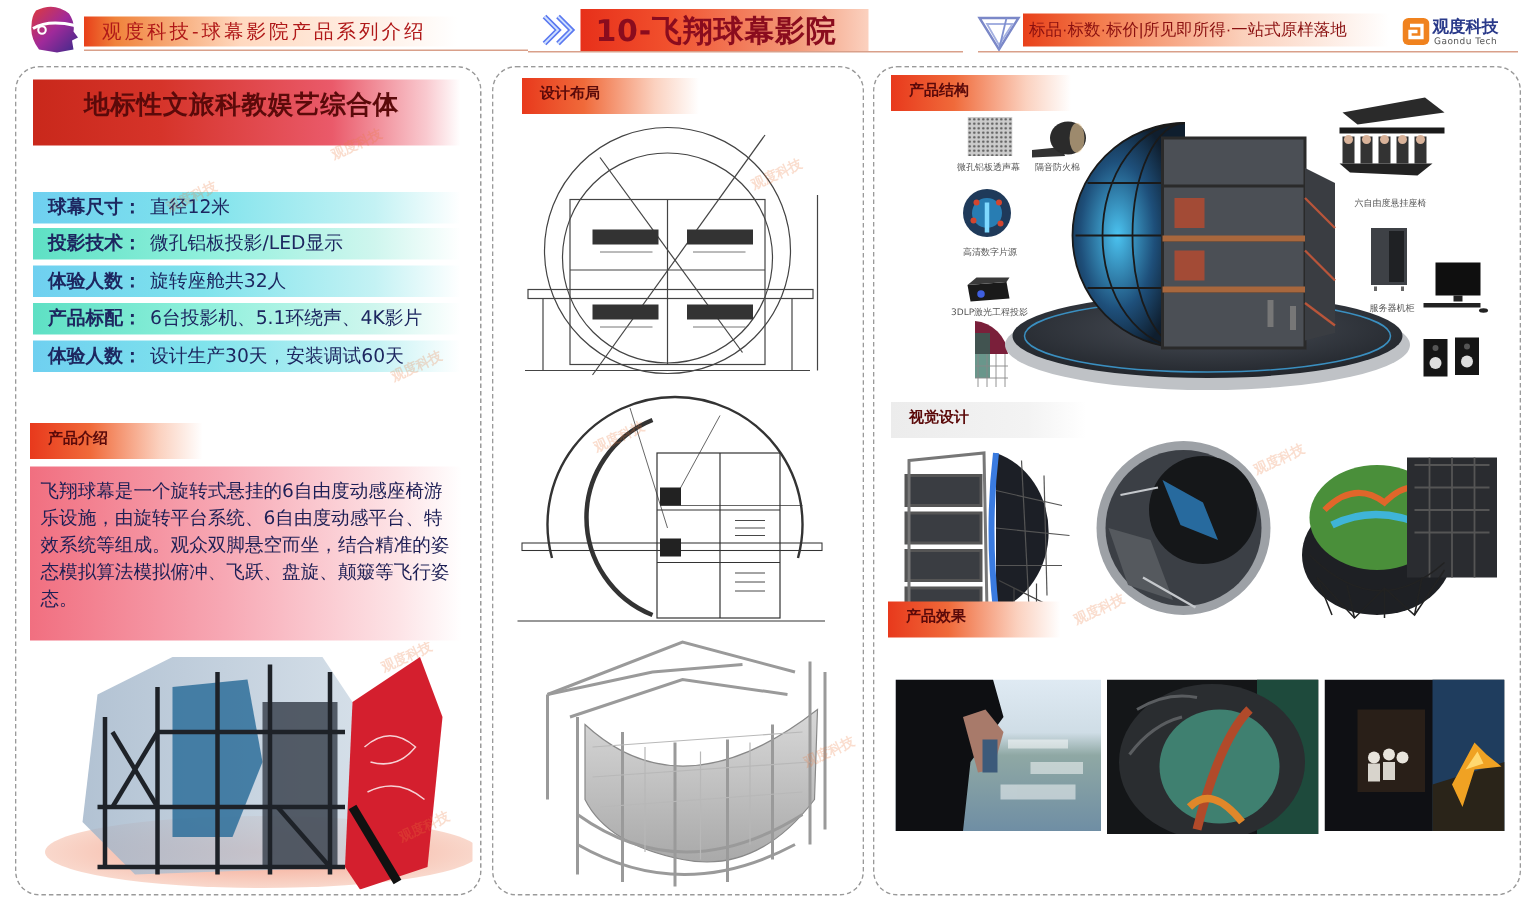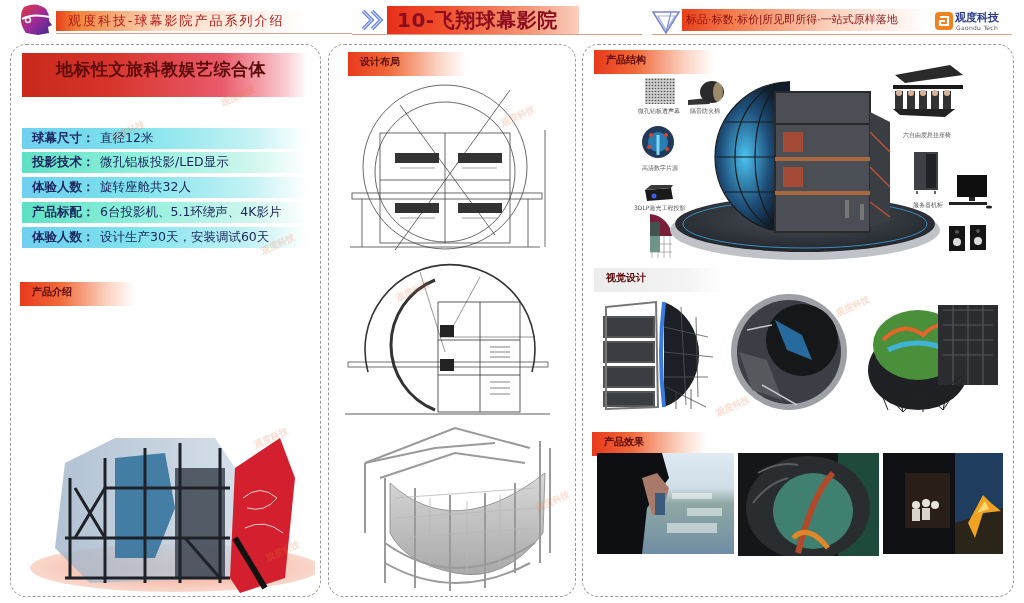--- a/index.html
+++ b/index.html
@@ -128,20 +128,23 @@
     <span class="k">产品标配：</span>
     <span class="v">6台投影机、5.1环绕声、4K影片</span>
   </div>
   <div class="param-row cyan" style="top:227px;">
     <span class="k">体验人数：</span>
     <span class="v">设计生产30天，安装调试60天</span>
   </div>
 
   <div class="sec-tag" style="left:20px;top:282px;width:115px;padding-left:16px;">
     <span>产品介绍</span>
+  </div>
+  <div class="intro-box">
+    <p>飞翔球幕是一个旋转式悬挂的6自由度动感座椅游乐设施，由旋转平台系统、6自由度动感平台、特效系统等组成。观众双脚悬空而坐，结合精准的姿态模拟算法模拟俯冲、飞跃、盘旋、颠簸等飞行姿态。</p>
   </div>
 
   <svg class="img-block" style="left:15px;top:428px;width:300px;height:165px;" viewBox="0 0 300 165">
     <defs>
       <radialGradient id="floor" cx="0.5" cy="0.5" r="0.5">
         <stop offset="0" stop-color="#f4a28c"></stop>
           <stop offset="1" stop-color="#f9d8cc"></stop>
       </radialGradient>
       <linearGradient id="glass" x1="0" y1="0" x2="1" y2="0">
         <stop offset="0" stop-color="#9fb3c8"></stop>
@@ -475,21 +478,21 @@
     <g stroke="#222" stroke-width="1" fill="none">
       <path d="M10 80 Q55 125 100 85"></path>
         <path d="M15 95 L25 120"></path>
         <path d="M35 100 L40 122"></path>
         <path d="M60 102 L60 122"></path>
         <path d="M85 95 L80 120"></path>
       <path d="M15 95 L40 122 L60 102 L80 120 L100 90"></path>
     </g>
   </svg>
 
-  <div class="sec-tag" style="left:592px;top:432px;width:115px;">
+  <div class="sec-tag" style="left:592px;top:401px;width:115px;">
     <span>产品效果</span>
   </div>
 
   <svg class="img-block" style="left:597px;top:453px;width:137px;height:101px;" viewBox="0 0 137 101">
     <defs>
       <linearGradient id="sky" x1="0" y1="0" x2="0" y2="1">
         <stop offset="0" stop-color="#dfeaf3"></stop>
           <stop offset="0.35" stop-color="#cfdde6"></stop>
           <stop offset="0.5" stop-color="#8fa8a4"></stop>
           <stop offset="1" stop-color="#6f8ea4"></stop>

